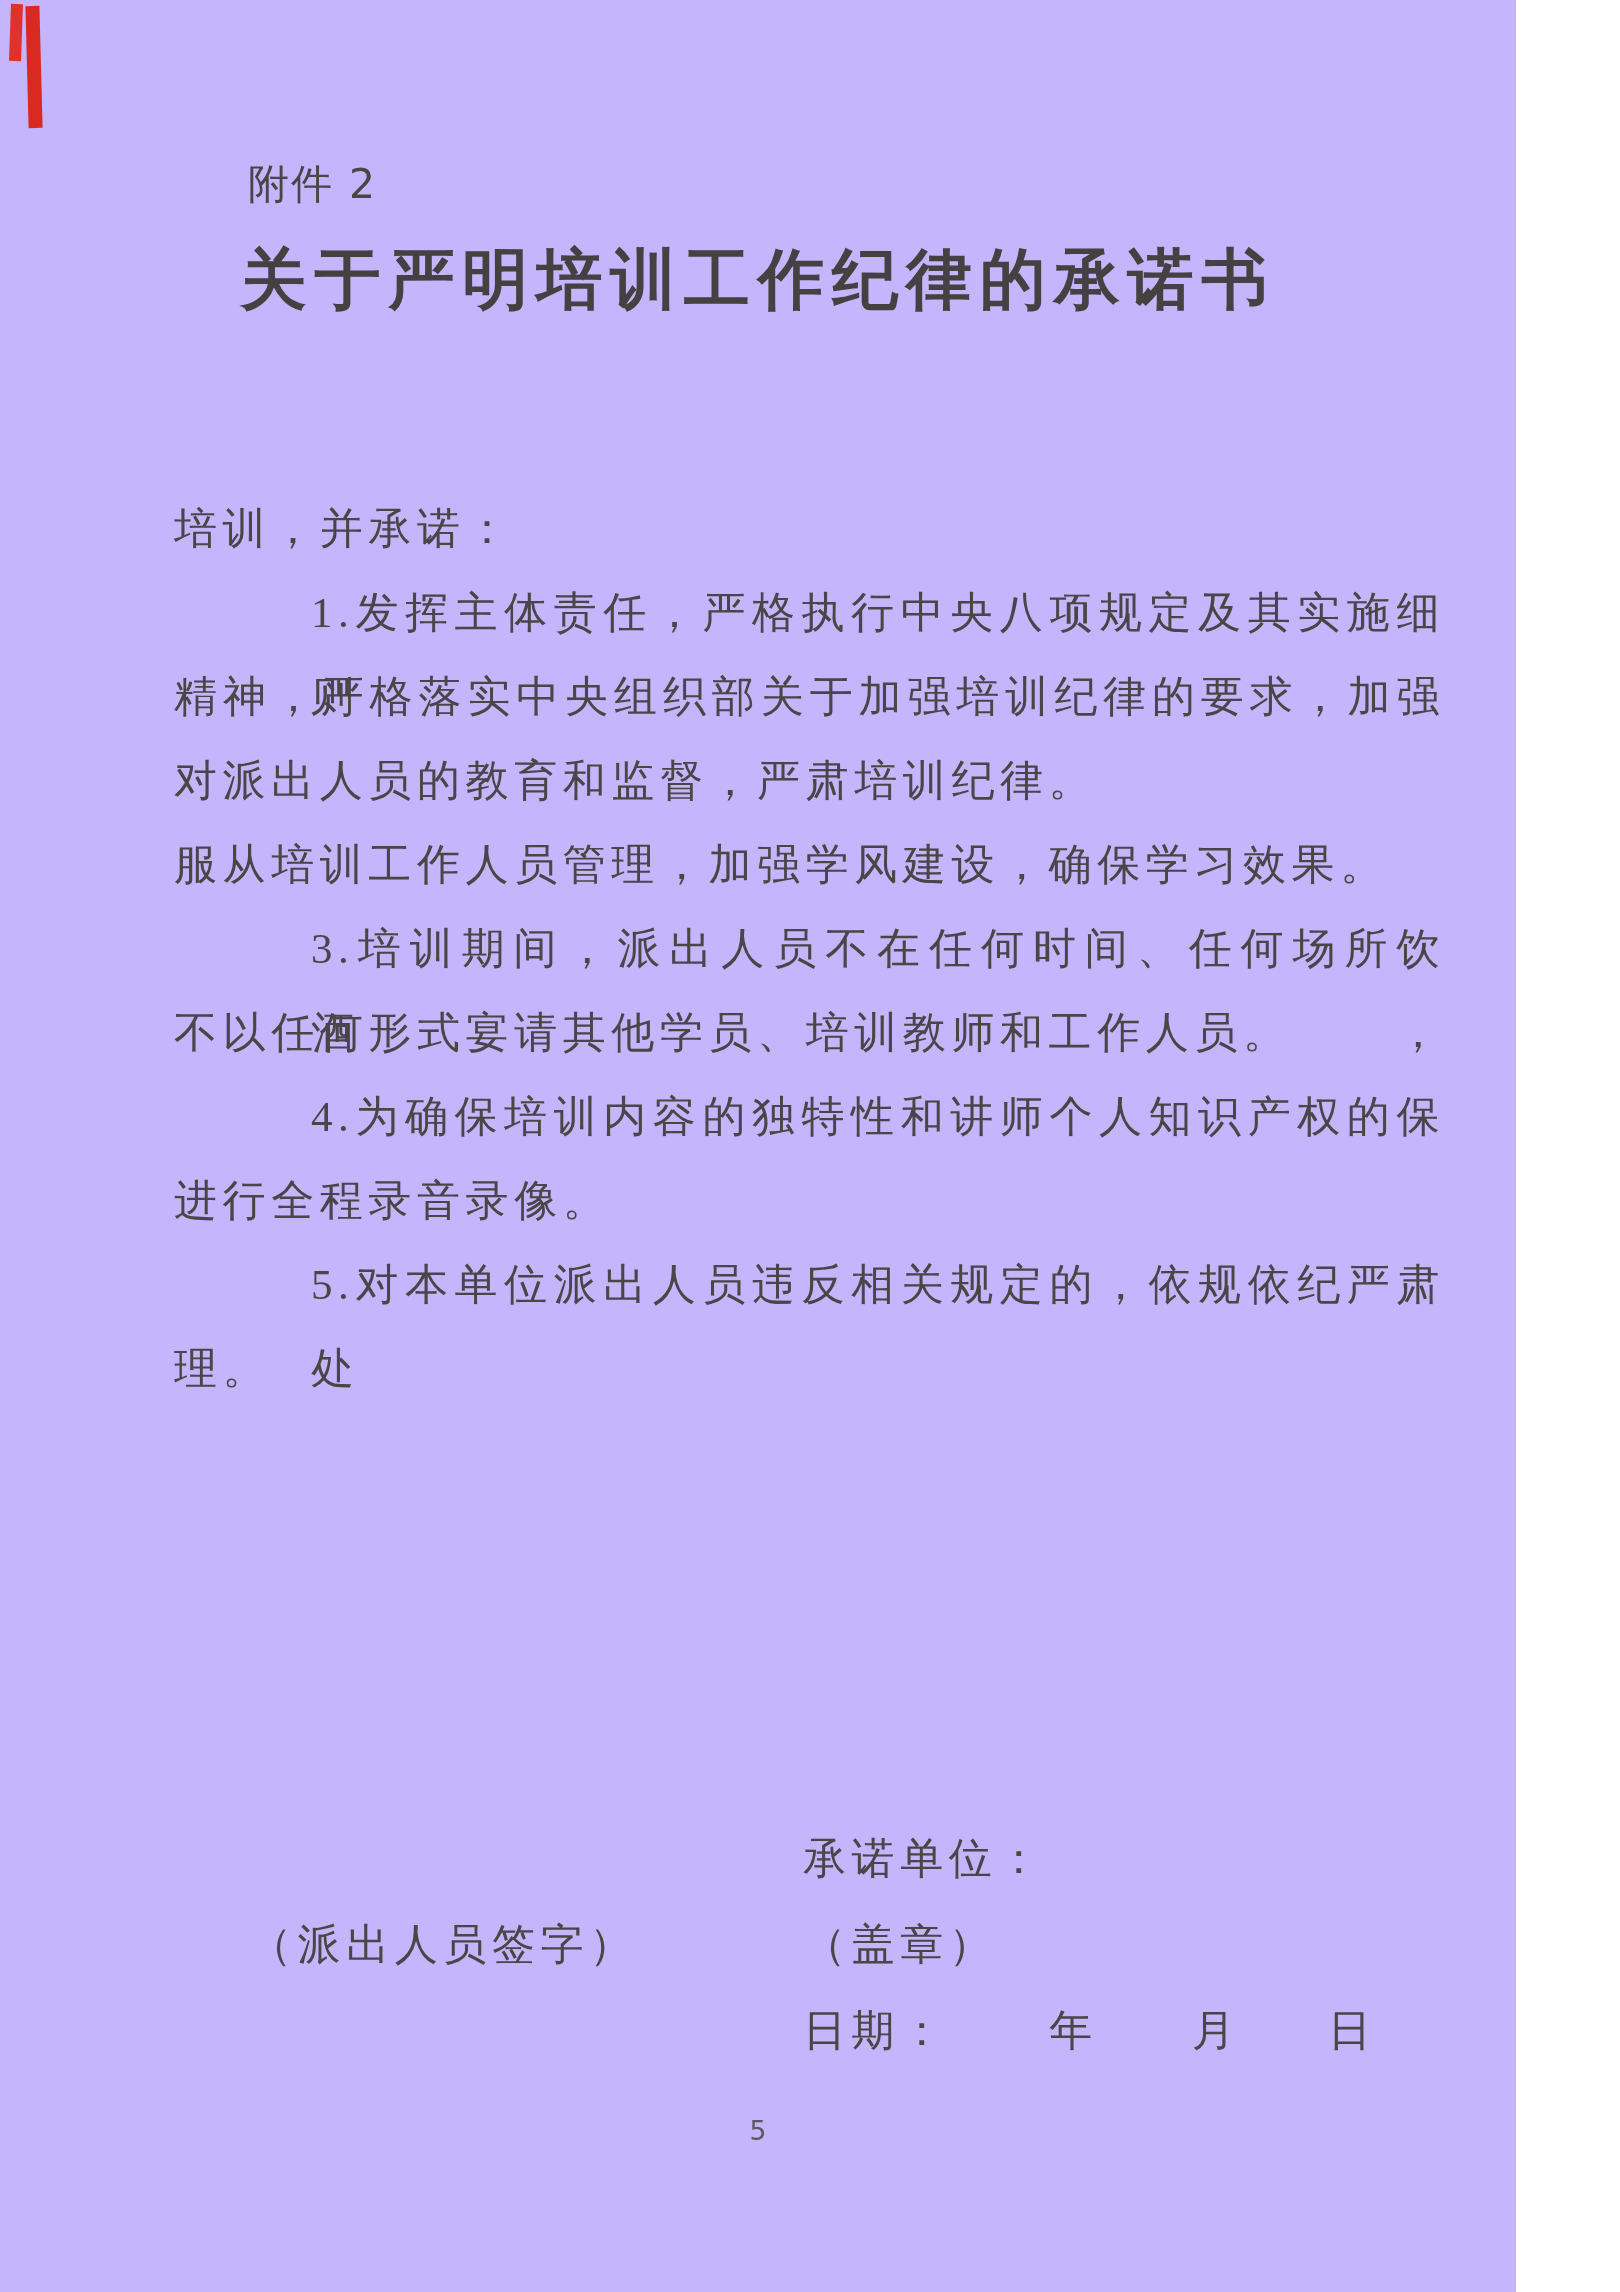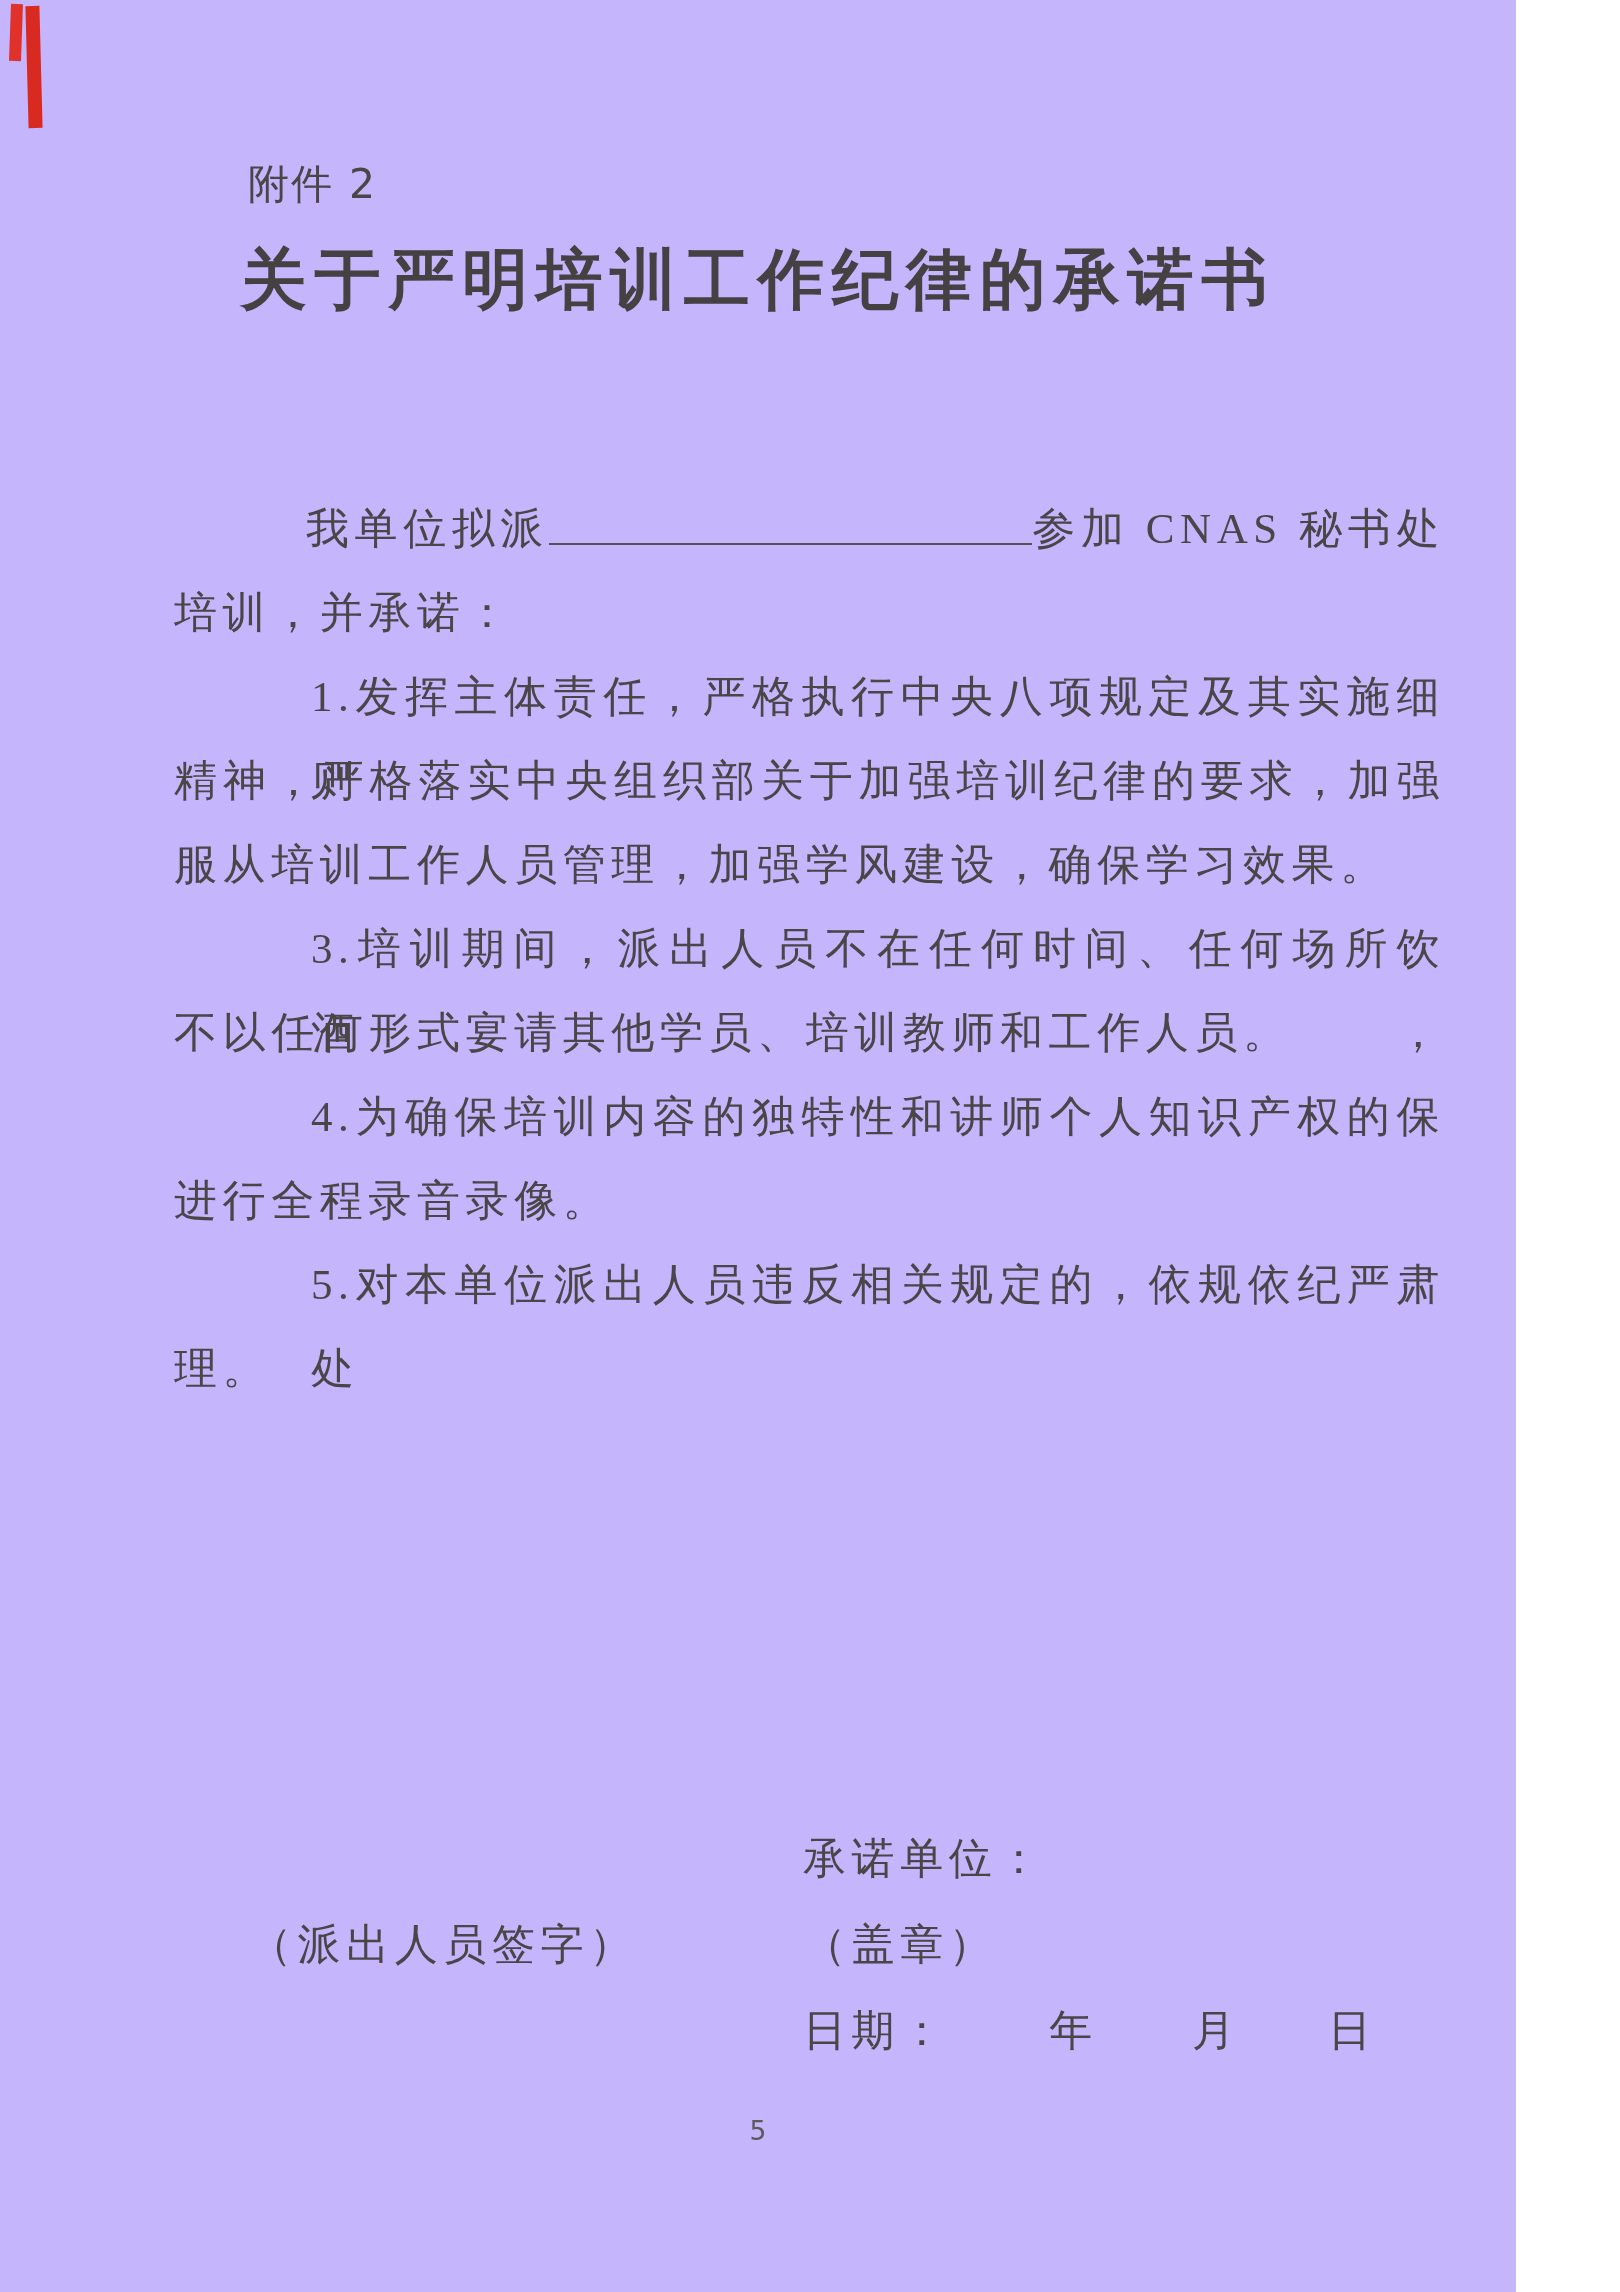--- a/index.html
+++ b/index.html
@@ -89,31 +89,27 @@
 
   <div class="red-mark rm1"></div>
   <div class="red-mark rm2"></div>
 
   <div class="attachment-label">附件 2</div>
 
   <div class="doc-title">关于严明培训工作纪律的承诺书</div>
 
   <div class="body-block">
 
-    <div class="line flexline" style="padding-left:132px;">
-      <span class="seg">我单位拟派</span>
-      <span class="blank"></span>
-      <span class="seg">参加 CNAS 秘书处</span>
-    </div>
 
 
     <div class="line">培训，并承诺：</div>
 
     <div class="line first full">1.发挥主体责任，严格执行中央八项规定及其实施细则</div>
     <div class="line full">精神，严格落实中央组织部关于加强培训纪律的要求，加强</div>
+    <div class="line">对派出人员的教育和监督，严肃培训纪律。</div>
     <div class="line">服从培训工作人员管理，加强学风建设，确保学习效果。</div>
     <div class="line first full">3.培训期间，派出人员不在任何时间、任何场所饮酒，</div>
     <div class="line">不以任何形式宴请其他学员、培训教师和工作人员。</div>
     <div class="line first full">4.为确保培训内容的独特性和讲师个人知识产权的保</div>
     <div class="line">进行全程录音录像。</div>
     <div class="line first full">5.对本单位派出人员违反相关规定的，依规依纪严肃处</div>
     <div class="line">理。</div>
 
   </div>
 

